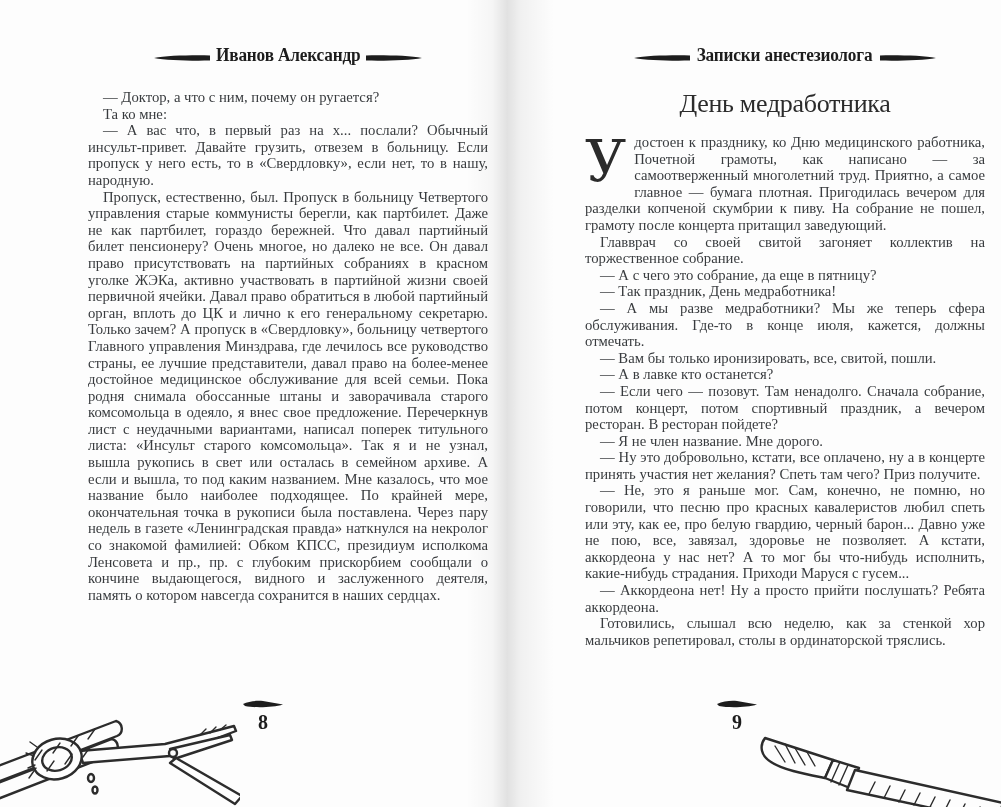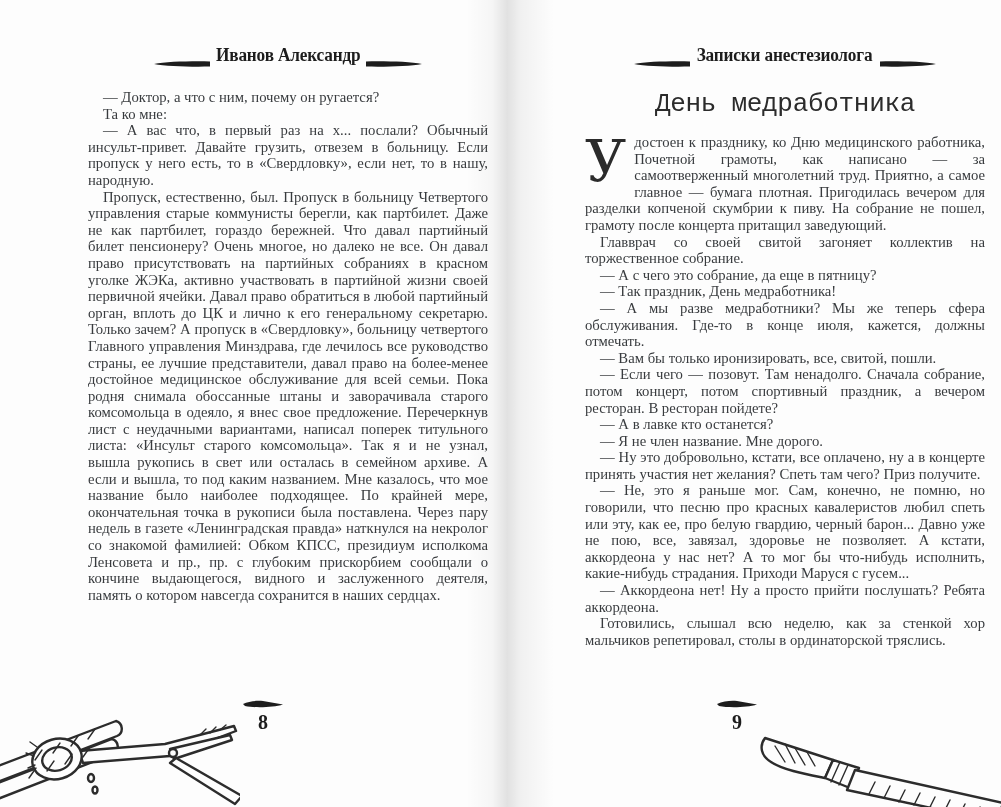--- a/index.html
+++ b/index.html
@@ -18,34 +18,34 @@
       rgba(0,0,0,0) 0%, rgba(0,0,0,0.03) 30%,
       rgba(0,0,0,0.11) 47%, rgba(0,0,0,0.05) 62%,
       rgba(0,0,0,0) 100%);
     pointer-events:none;
   }
   .col { position:absolute; top:44px; width:400px; }
   .col-left  { left:88px; }
   .col-right { left:585px; }
 
   .running-header {
-    display:flex; align-items:flex-end; justify-content:center;
+    display:flex; align-items:center; justify-content:center;
     color:#1d1d1d; margin-bottom:24px; white-space:nowrap;
   }
   .running-header .hdr-txt {
     display:inline-block;
     font-weight:700; font-size:18px; letter-spacing:-0.2px;
     transform:scale(0.96,1.1); padding:0 3px;
   }
   .flourish { width:56px; height:8px; flex:none; transform:translateY(3px); }
   .flourish.right { transform:translateY(3px) scaleX(-1); }
 
   .chapter-title {
     text-align:center;
-    font-family:Liberation Mono, monospace;
+    font-family:Liberation Serif, serif;
     font-size:26px; font-weight:400; color:#2b2b2b;
     letter-spacing:-0.3px;
     margin:2px 0 15px 0;
   }
 
   .body-text { font-size:14.7px; line-height:16.6px; text-align:justify; }
   .body-text p { margin:0; text-indent:15px; }
   .body-text p.no-indent { text-indent:0; }
 
   .dropcap {
@@ -111,22 +111,22 @@
 
     <div class="body-text">
       <p class="no-indent">
         <span class="dropcap">У</span><span>достоен к празднику, ко Дню медицинского работника, Почетной грамоты, как написано — за самоотверженный многолетний труд. Приятно, а самое главное — бумага плотная. Пригодилась вечером для разделки копченой скумбрии к пиву. На собрание не пошел, грамоту после концерта притащил заведующий.</span>
       </p>
       <p>Главврач со своей свитой загоняет коллектив на торжественное собрание.</p>
       <p>— А с чего это собрание, да еще в пятницу?</p>
       <p>— Так праздник, День медработника!</p>
       <p>— А мы разве медработники? Мы же теперь сфера обслуживания. Где-то в конце июля, кажется, должны отмечать.</p>
       <p>— Вам бы только иронизировать, все, свитой, пошли.</p>
+      <p>— А в лавке кто останется?</p>
       <p>— Если чего — позовут. Там ненадолго. Сначала собрание, потом концерт, потом спортивный праздник, а вечером ресторан. В ресторан пойдете?</p>
-      <p>— А в лавке кто останется?</p>
       <p>— Я не член название. Мне дорого.</p>
       <p>— Ну это добровольно, кстати, все оплачено, ну а в концерте принять участия нет желания? Спеть там чего? Приз получите.</p>
       <p>— Не, это я раньше мог. Сам, конечно, не помню, но говорили, что песню про красных кавалеристов любил спеть или эту, как ее, про белую гвардию, черный барон... Давно уже не пою, все, завязал, здоровье не позволяет. А кстати, аккордеона у нас нет? А то мог бы что-нибудь исполнить, какие-нибудь страдания. Приходи Маруся с гусем...</p>
       <p>— Аккордеона нет! Ну а просто прийти послушать? Ребята аккордеона.</p>
       <p>Готовились, слышал всю неделю, как за стенкой хор мальчиков репетировал, столы в ординаторской тряслись.</p>
     </div>
   </div>
 
   <div class="pagenum-block left">
     <svg class="pagenum-stroke" viewBox="0 0 40 10">

